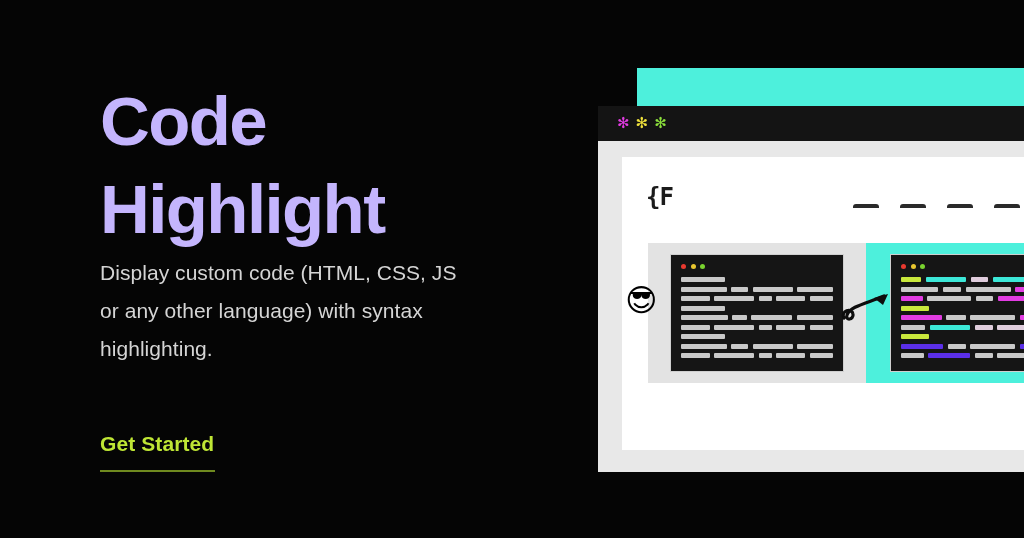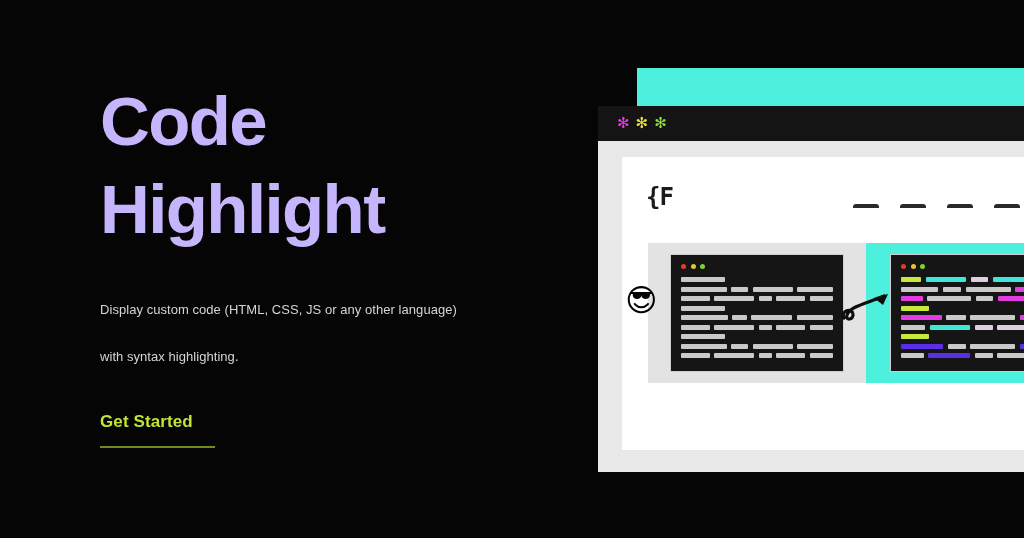--- a/index.html
+++ b/index.html
@@ -17,34 +17,34 @@
   .headline {
     color:#ffffff;
     font-size:69px;
     line-height:88px;
     font-weight:bold;
     letter-spacing:-1.6px;
     white-space:pre-line;
   }
   .subtext {
     color:#d5d5d5;
-    font-size:13px;
-    line-height:47px;
-    margin-top:32px;
+    font-size:21px;
+    line-height:38px;
     max-width:375px;
     letter-spacing:0.05px;
   }
   .cta-wrap { margin-top:32px; width:115px; }
   .cta-link {
     display:inline-block;
     color:#bfe635;
-    font-size:17px;
+    font-size:21px;
     font-weight:bold;
     letter-spacing:0.1px;
     text-decoration:none;
+    margin-top:32px;
   }
   .cta-rule {
     margin-top:14px;
     width:115px; height:2px;
     background:#6f8a1f;
   }
 
   
   .mock { position:absolute; left:0; top:0; width:1024px; height:538px; }
 

